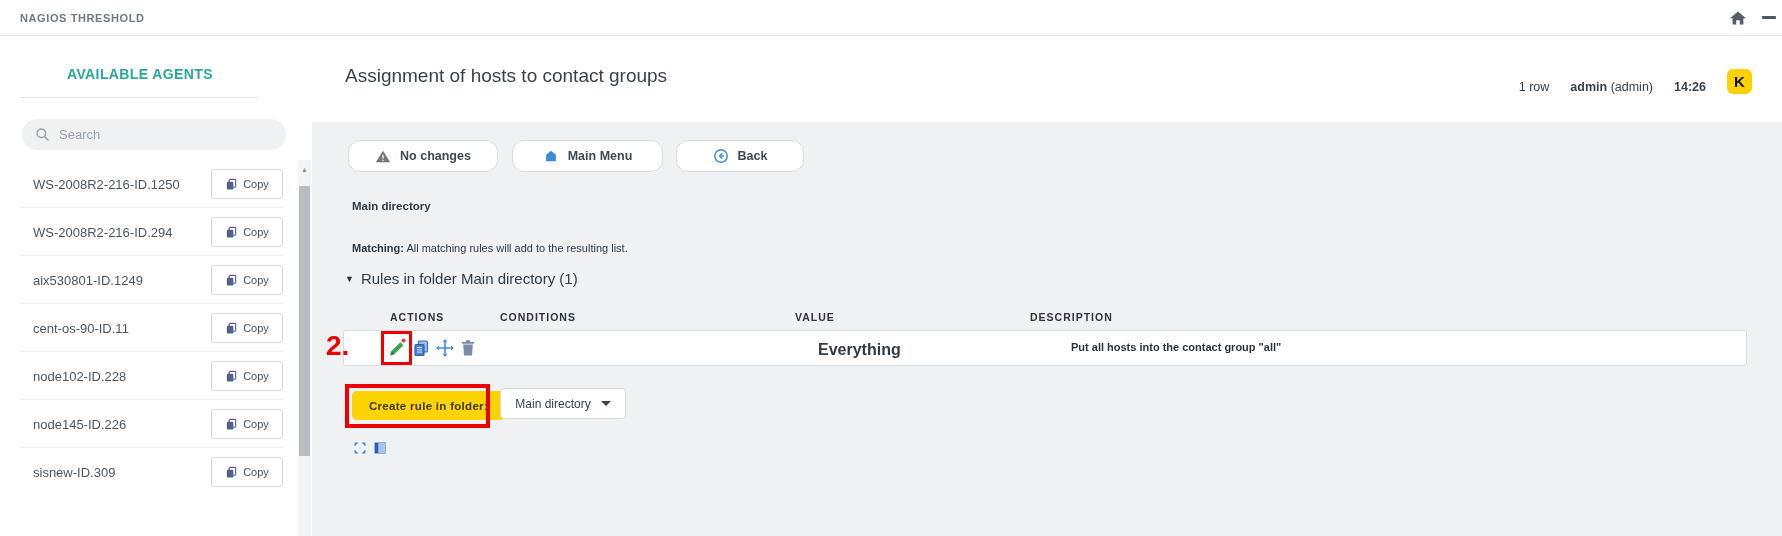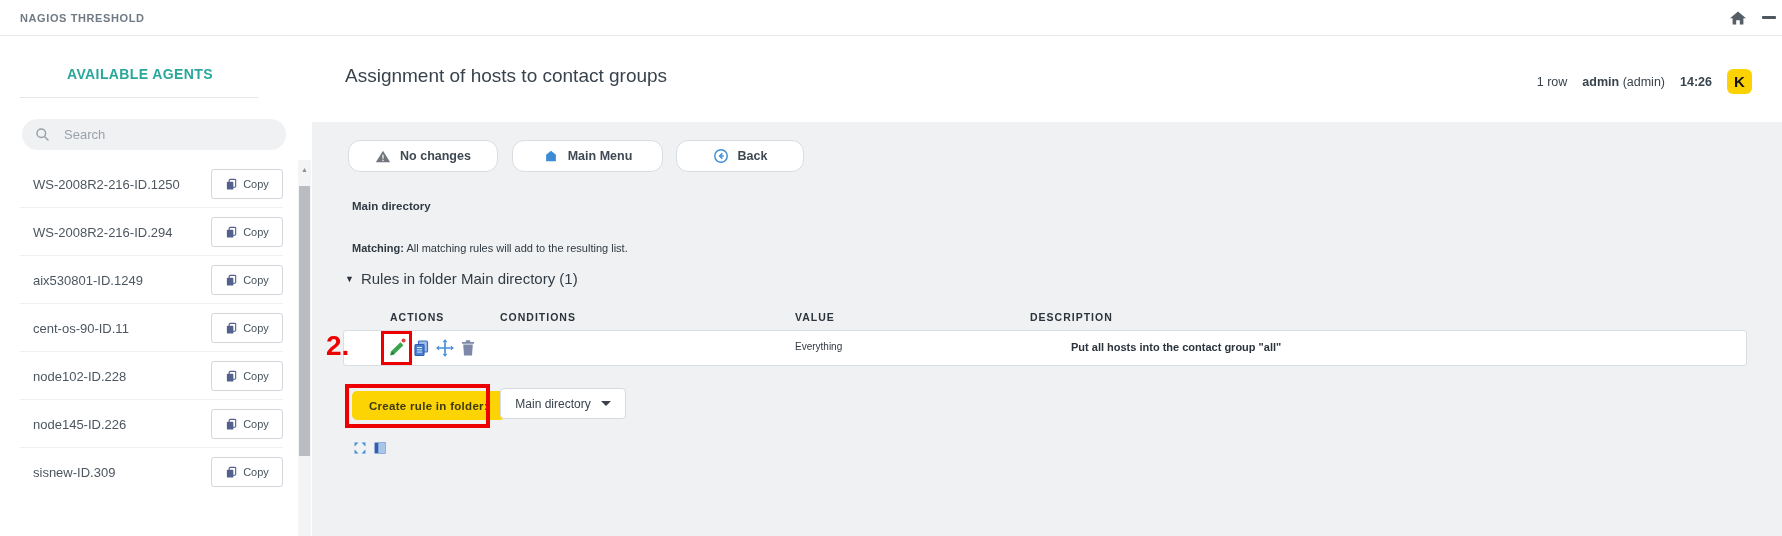--- a/index.html
+++ b/index.html
@@ -14,40 +14,40 @@
   .topbar-home { position:absolute; left:1729px; top:9px; width:18px; height:18px; cursor:pointer; }
   .topbar-min { position:absolute; left:1762px; top:16px; width:14px; height:3px; background:#4e565e;
     border-radius:1px; cursor:pointer; }
 
   
   .sidebar { position:absolute; left:0; top:36px; width:312px; height:500px; background:#fff; }
   .sb-header { position:absolute; left:0; top:30px; width:280px; text-align:center;
     font-size:14px; font-weight:700; color:#2aa79b; letter-spacing:.4px; }
   .sb-divider { position:absolute; left:20px; top:61px; width:238px; border-bottom:1px solid #e4e6e9; }
   .sb-search { position:absolute; left:22px; top:83px; width:264px; height:31px;
-    background:#f0f1f3; border-radius:16px; display:flex; align-items:center; padding-left:13px; gap:14px; }
+    background:#f0f1f3; border-radius:16px; display:flex; align-items:center; padding-left:13px; gap:9px; }
   .sb-search input { border:none; background:transparent; outline:none; font-size:13px; color:#4c5660;
     width:200px; font-family:"Liberation Sans", sans-serif; }
   .sb-search input::placeholder { color:#9aa2ab; }
   .sb-list { position:absolute; left:0; top:124px; width:298px; }
   .sb-item { position:relative; height:48px; }
   .sb-item .nm { position:absolute; left:33px; top:50%; transform:translateY(-50%);
     font-size:13px; color:#4c5660; }
   .sb-item .divider { position:absolute; left:20px; bottom:0; width:263px; border-bottom:1px solid #edeff1; }
   .copy-btn { position:absolute; left:211px; top:9px; width:72px; height:30px; background:#fff;
     border:1px solid #d3d7db; border-radius:3px; display:flex; align-items:center; justify-content:center;
     gap:5px; font-size:11px; color:#4a545e; cursor:pointer; }
   .sb-scroll { position:absolute; left:298px; top:124px; width:13px; height:376px; background:#f4f4f5; }
   .sb-scroll .arr { position:absolute; left:0; top:6px; width:13px; text-align:center;
     font-size:7px; color:#8a9096; }
   .sb-scroll .thumb { position:absolute; left:1px; top:26px; width:11px; height:270px; background:#b9bdc2; }
 
   
   .main-title { position:absolute; left:345px; top:65px; font-size:19px; color:#39434d; }
-  .statusline { position:absolute; top:69px; right:30px; display:flex; align-items:center; gap:15px;
+  .statusline { position:absolute; top:69px; right:30px; display:flex; align-items:flex-end; gap:21px;
     font-size:12.5px; color:#39434d; }
   .statusline .b { font-weight:700; }
   .k-badge { width:25px; height:25px; background:#fcd202; border-radius:6px; display:flex;
     align-items:center; justify-content:center; font-weight:800; font-size:15px; color:#111;
     cursor:pointer; }
 
   
   .panel { position:absolute; left:312px; top:122px; width:1470px; height:414px; background:#f0f1f2; }
 
   .btn { position:absolute; height:32px; background:#fff; border:1px solid #d9dde1; border-radius:12px;
@@ -62,21 +62,21 @@
   .matching .lbl { font-weight:700; }
   .rules-heading { position:absolute; left:345px; top:270px; font-size:15px; color:#323c46;
     display:flex; align-items:center; gap:7px; cursor:pointer; }
   .rules-heading .tri { font-size:9px; color:#2b343d; }
 
   .th { position:absolute; top:311px; font-size:10.5px; font-weight:700; letter-spacing:1px; color:#2b343d; }
   .row-card { position:absolute; left:343px; top:330px; width:1404px; height:36px; background:#fff;
     border:1px solid #dadde1; border-radius:3px; }
   .row-actions { position:absolute; left:387px; top:337px; display:flex; align-items:center; gap:6px; }
   .row-actions svg { cursor:pointer; display:block; }
-  .cell-value { position:absolute; left:795px; top:341px; font-size:10px; color:#333a42; }
+  .cell-value { position:absolute; left:818px; top:341px; font-size:16px; color:#333a42;font-weight:bold; }
   .cell-desc  { position:absolute; left:1030px; top:341px; font-size:11px; font-weight:700; color:#2b343d;padding-left:41px; }
 
   .ann-step { position:absolute; left:326px; top:330px; font-size:28px; font-weight:800; color:#ee0000; }
   .ann-box-icon { position:absolute; left:381px; top:331px; width:31px; height:34px;
     border:3px solid #ee0000; z-index:5; pointer-events:none; }
   .ann-box-btn { position:absolute; left:345px; top:384px; width:145px; height:44px;
     border:4px solid #ee0000; z-index:5; pointer-events:none; }
 
   .create-btn { position:absolute; left:352px; top:391px; width:153px; height:29px; background:#fcd303;
     border:none; border-radius:5px; font-size:11.5px; font-weight:700; color:#3c3a10; letter-spacing:.3px;

